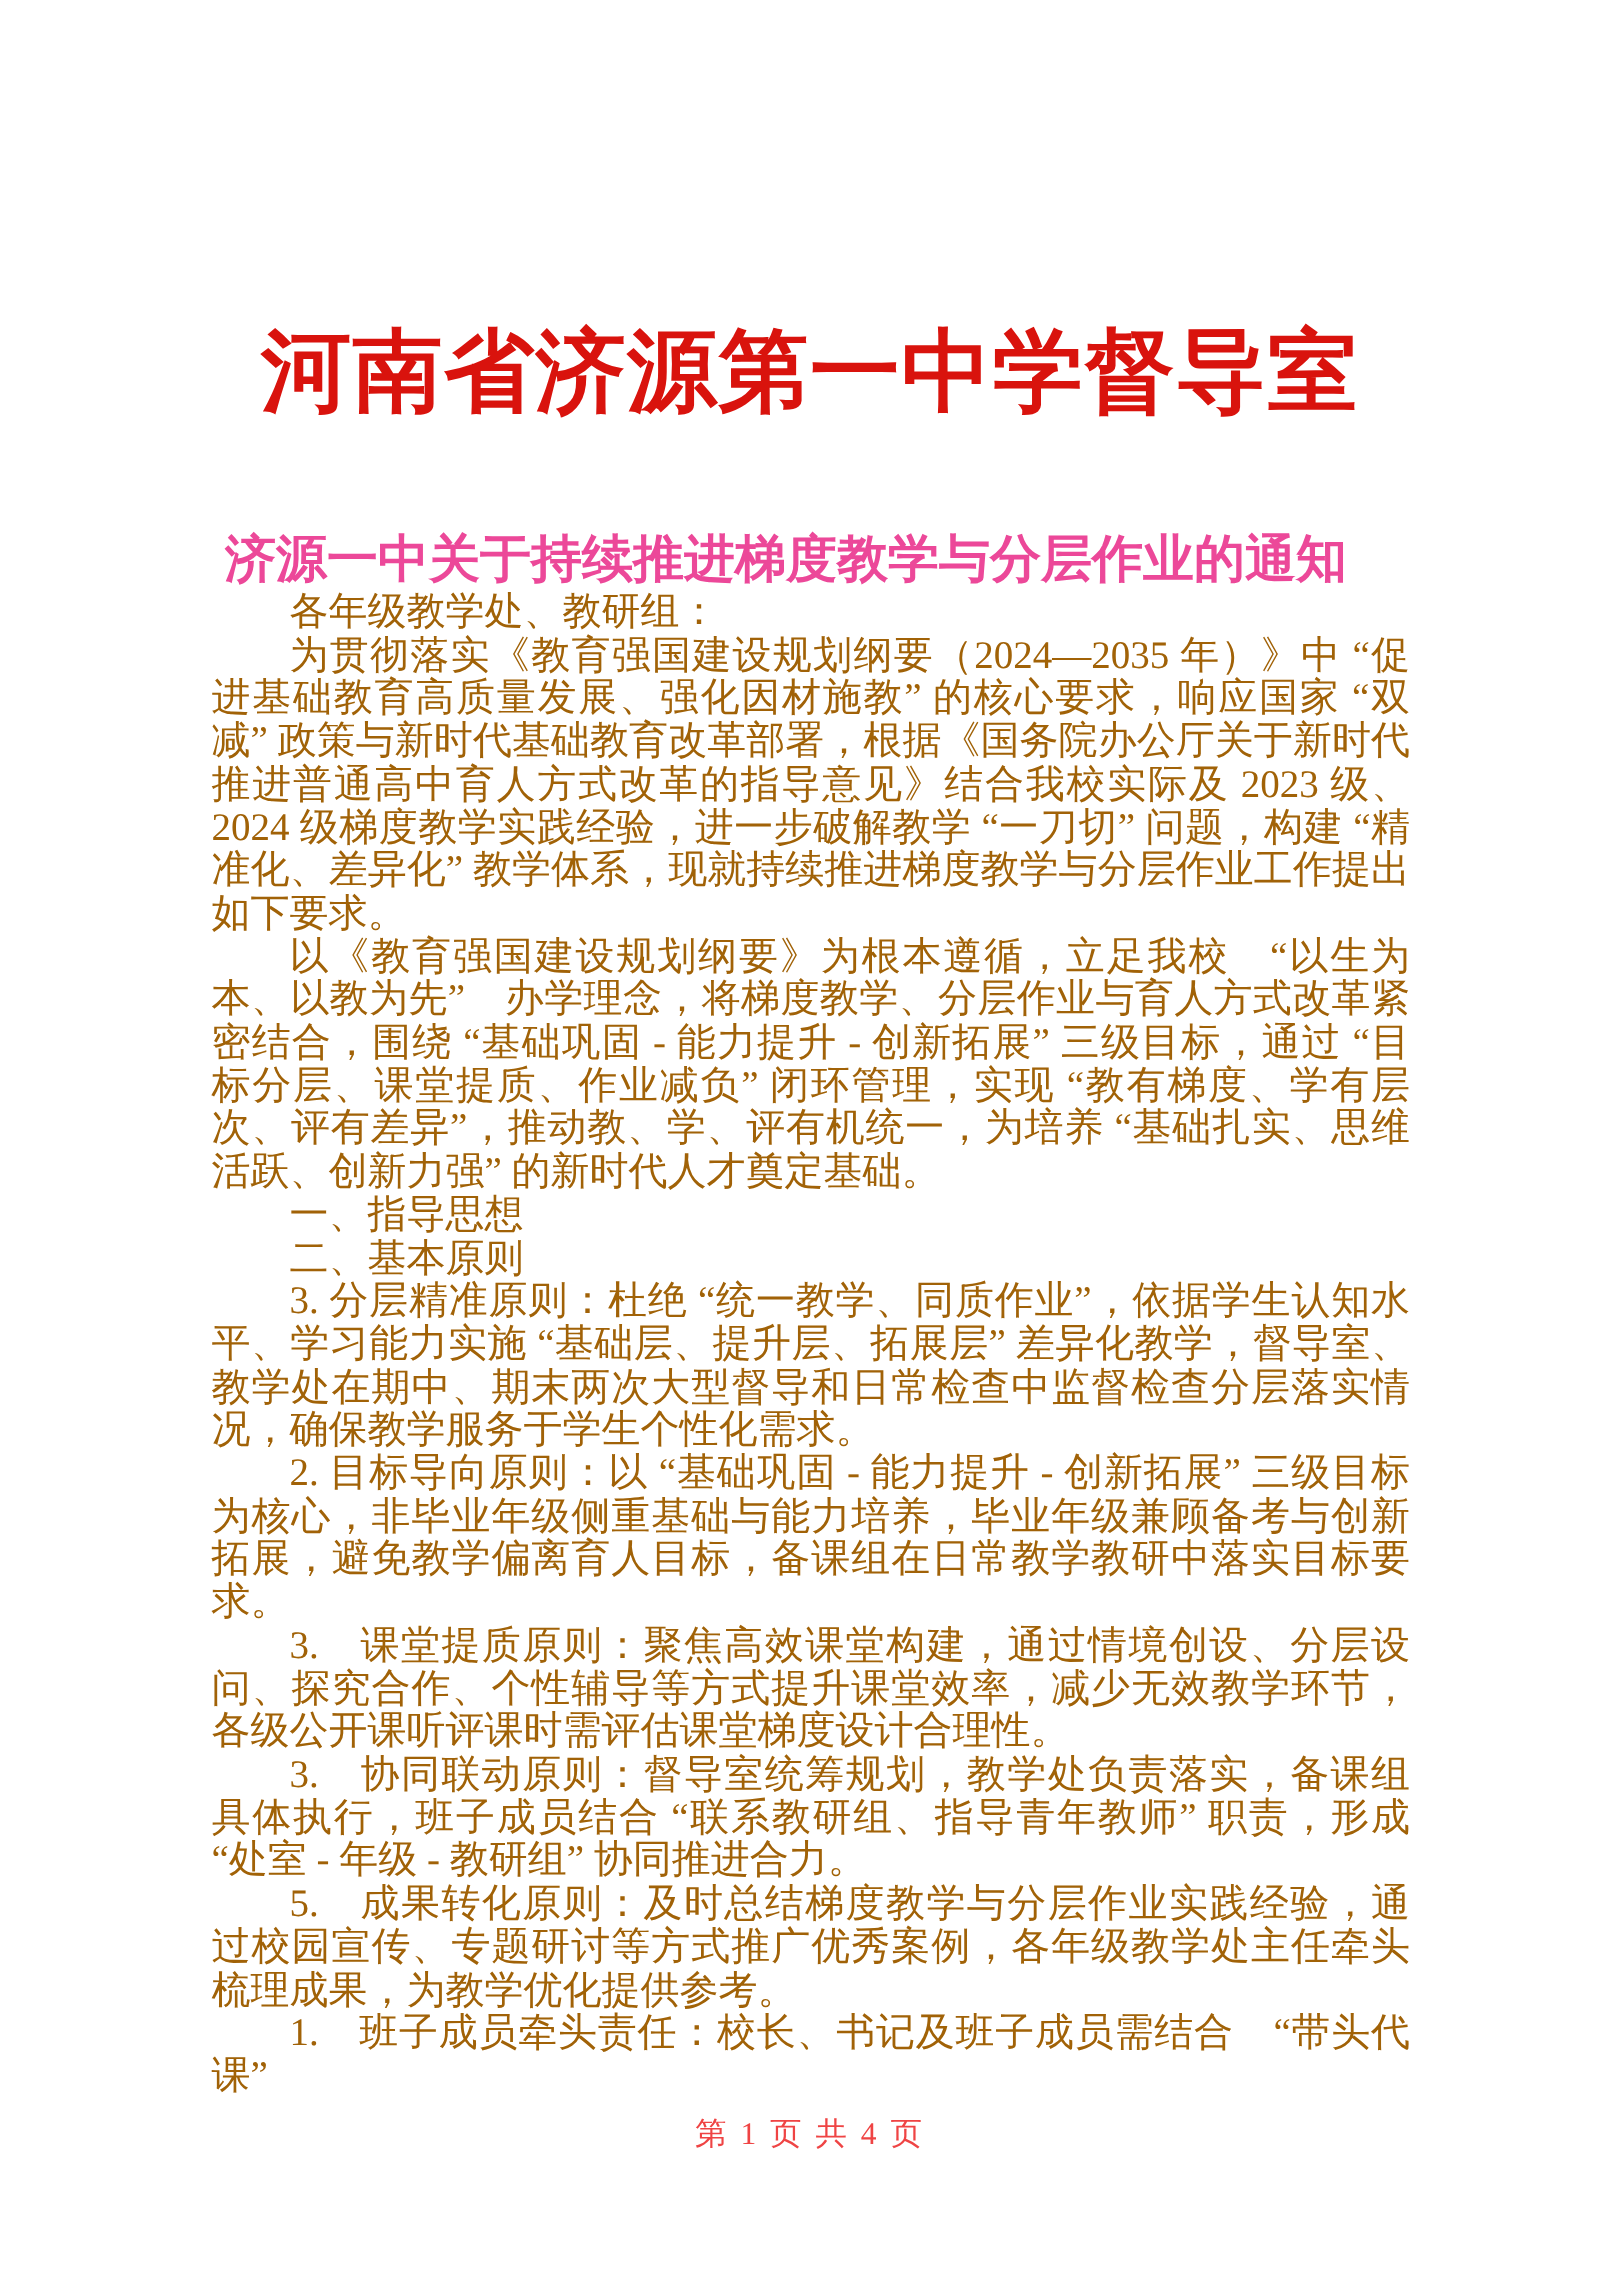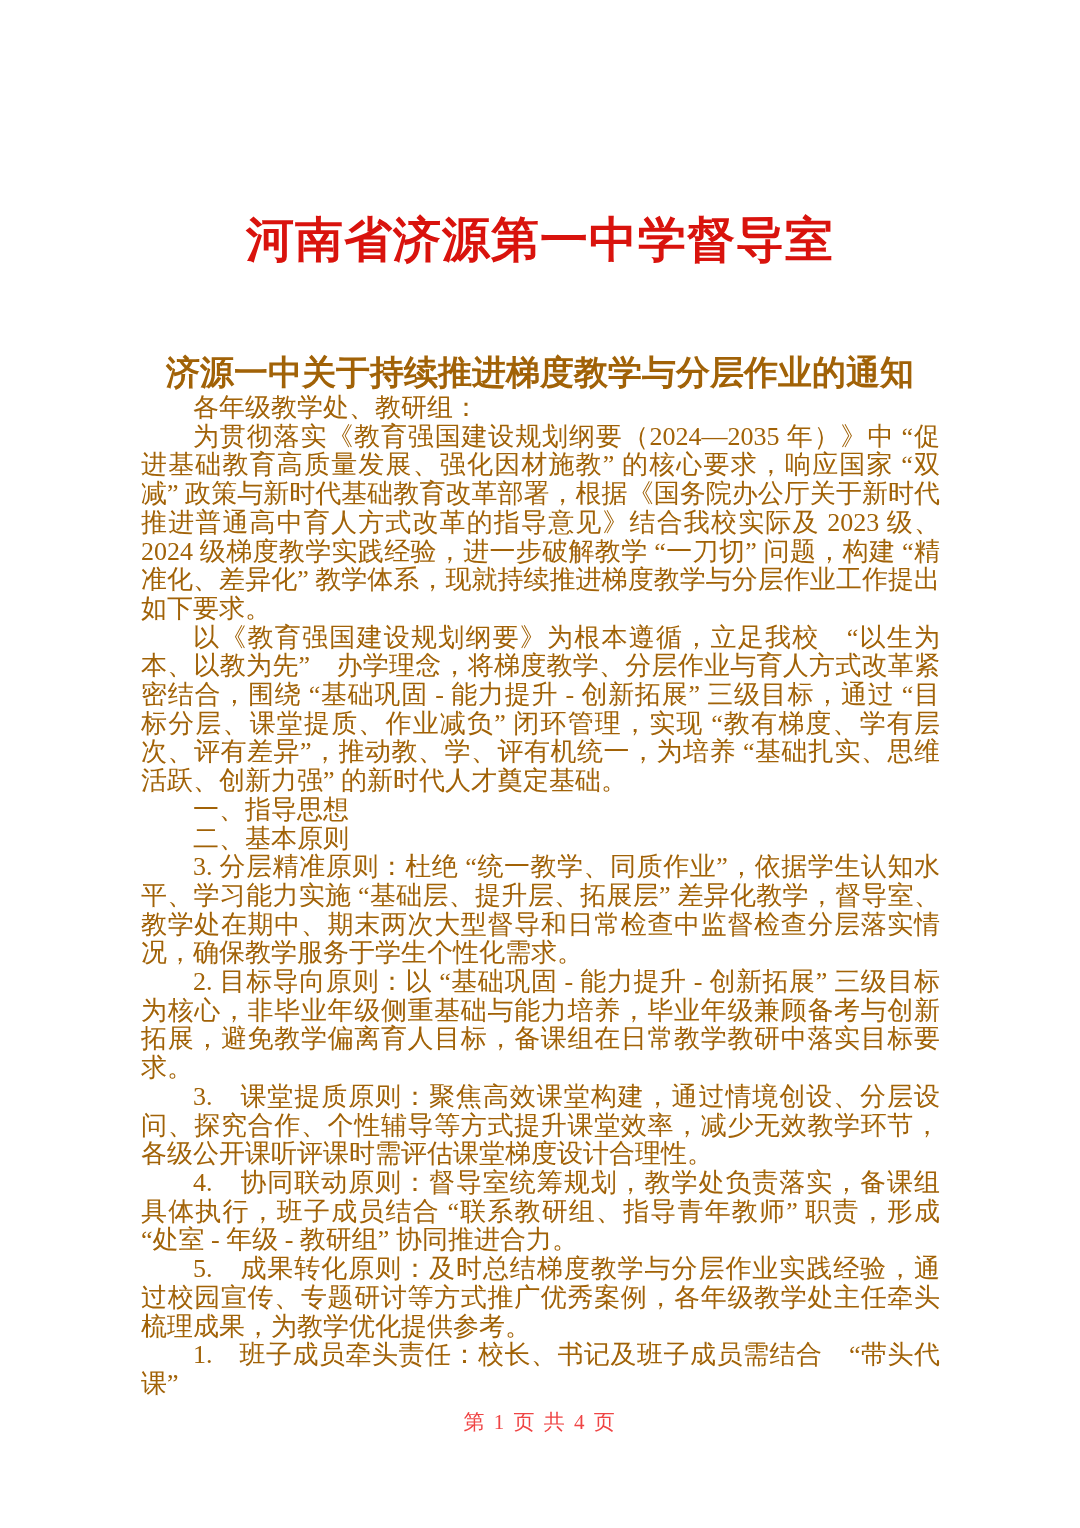--- a/index.html
+++ b/index.html
@@ -15,35 +15,35 @@
     overflow: hidden;
     font-family: "Liberation Serif", "DejaVu Serif", serif;
   }
   .org-title {
     position: absolute;
     top: 208px;
     left: 0;
     width: 1080px;
     margin: 0;
     text-align: center;
-    font-size: 48px;
+    font-size: 60px;
     font-weight: bold;
     letter-spacing: 1px;
     white-space: nowrap;
   }
   .doc-title {
     position: absolute;
     top: 350px;
-    left: 140px;
+    left: 124px;
     width: 800px;
     margin: 0;
     text-align: center;
     font-size: 34px;
     font-weight: bold;
-    color: #a16207;
+    color: #ec4899;
     white-space: nowrap;
   }
   .body-text {
     position: absolute;
     top: 394px;
     left: 141px;
     width: 799px;
     font-size: 26px;
     line-height: 28.7px;
     color: #a16207;
@@ -75,19 +75,19 @@
 
   <div class="body-text" id="body-text">
       <p class="para">各年级教学处、教研组：</p>
       <p class="para">为贯彻落实《教育强国建设规划纲要（2024—2035 年）》中 “促进基础教育高质量发展、强化因材施教” 的核心要求，响应国家 “双减” 政策与新时代基础教育改革部署，根据《国务院办公厅关于新时代推进普通高中育人方式改革的指导意见》结合我校实际及 2023 级、2024 级梯度教学实践经验，进一步破解教学 “一刀切” 问题，构建 “精准化、差异化” 教学体系，现就持续推进梯度教学与分层作业工作提出如下要求。</p>
       <p class="para">以《教育强国建设规划纲要》为根本遵循，立足我校　“以生为本、以教为先”　办学理念，将梯度教学、分层作业与育人方式改革紧密结合，围绕 “基础巩固 - 能力提升 - 创新拓展” 三级目标，通过 “目标分层、课堂提质、作业减负” 闭环管理，实现 “教有梯度、学有层次、评有差异”，推动教、学、评有机统一，为培养 “基础扎实、思维活跃、创新力强” 的新时代人才奠定基础。</p>
       <p class="para">一、指导思想</p>
       <p class="para">二、基本原则</p>
       <p class="para">3. 分层精准原则：杜绝 “统一教学、同质作业”，依据学生认知水平、学习能力实施 “基础层、提升层、拓展层” 差异化教学，督导室、教学处在期中、期末两次大型督导和日常检查中监督检查分层落实情况，确保教学服务于学生个性化需求。</p>
       <p class="para">2. 目标导向原则：以 “基础巩固 - 能力提升 - 创新拓展” 三级目标为核心，非毕业年级侧重基础与能力培养，毕业年级兼顾备考与创新拓展，避免教学偏离育人目标，备课组在日常教学教研中落实目标要求。</p>
       <p class="para">3.　课堂提质原则：聚焦高效课堂构建，通过情境创设、分层设问、探究合作、个性辅导等方式提升课堂效率，减少无效教学环节，各级公开课听评课时需评估课堂梯度设计合理性。</p>
-      <p class="para">4.　协同联动原则：督导室统筹规划，教学处负责落实，备课组具体执行，班子成员结合 “联系教研组、指导青年教师” 职责，形成 “处室 - 年级 - 教研组” 协同推进合力。</p>
+      <p class="para">3.　协同联动原则：督导室统筹规划，教学处负责落实，备课组具体执行，班子成员结合 “联系教研组、指导青年教师” 职责，形成 “处室 - 年级 - 教研组” 协同推进合力。</p>
       <p class="para">5.　成果转化原则：及时总结梯度教学与分层作业实践经验，通过校园宣传、专题研讨等方式推广优秀案例，各年级教学处主任牵头梳理成果，为教学优化提供参考。</p>
       <p class="para">1.　班子成员牵头责任：校长、书记及班子成员需结合　“带头代课”</p>
     </div>
 
   <div class="footer">第 1 页 共 4 页</div>
 </div>
 
 </body></html>

